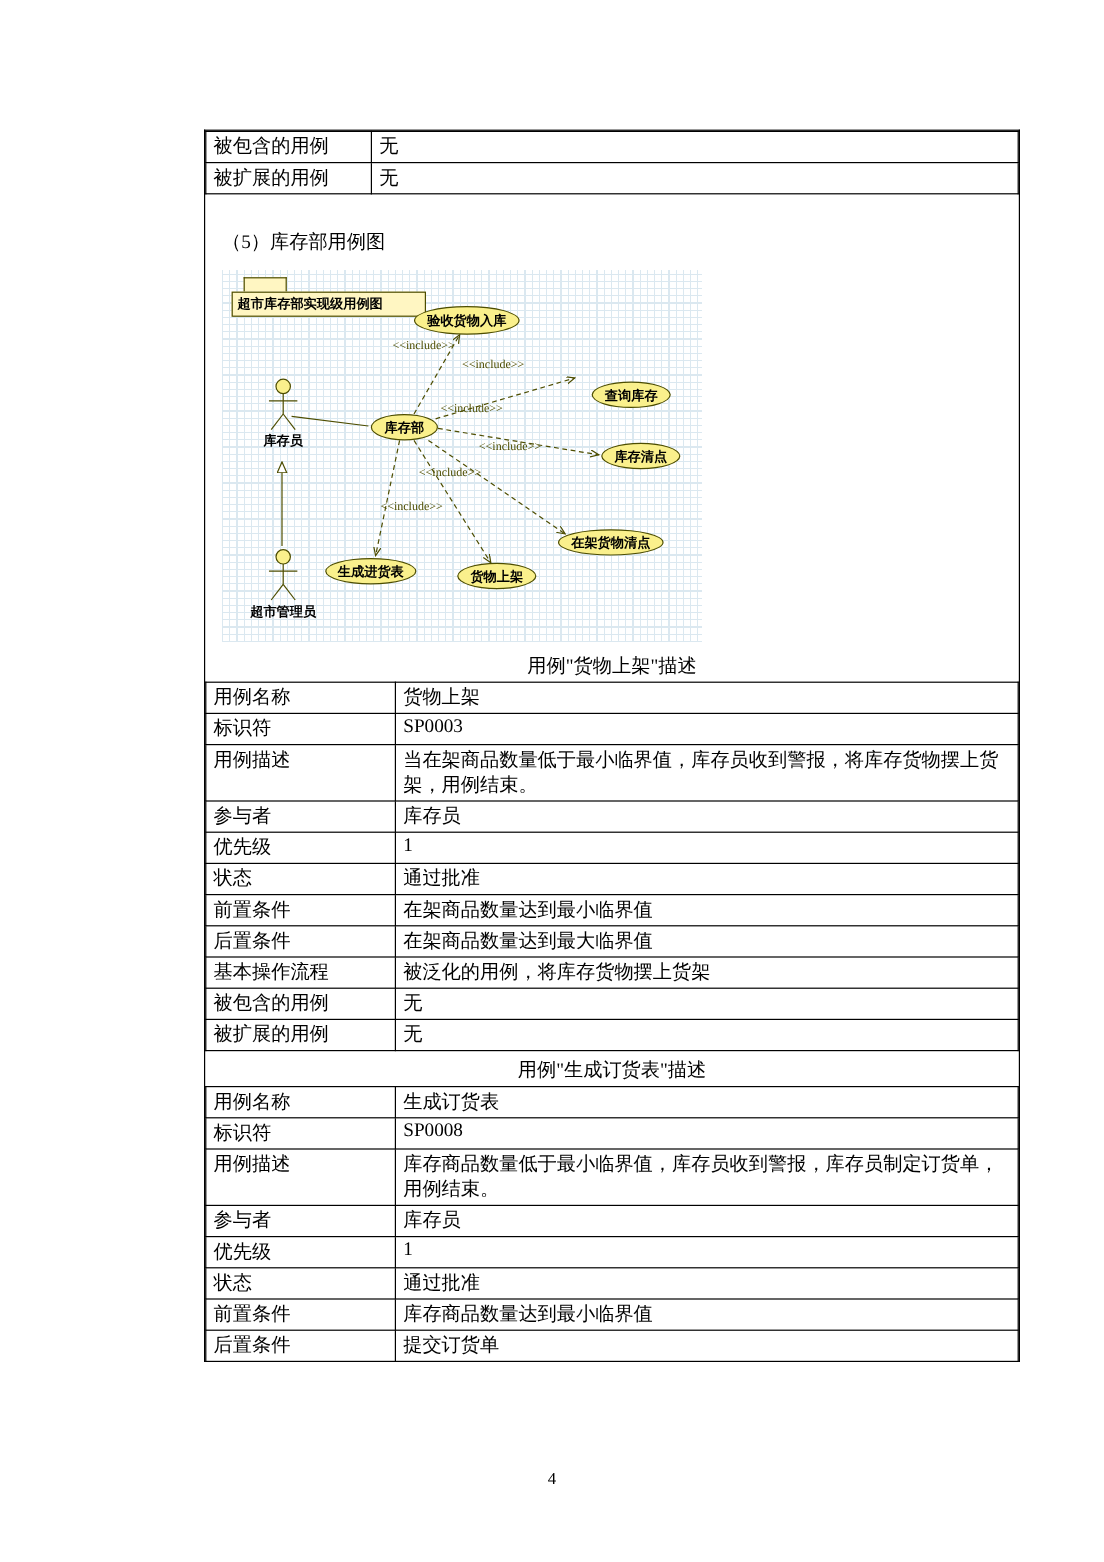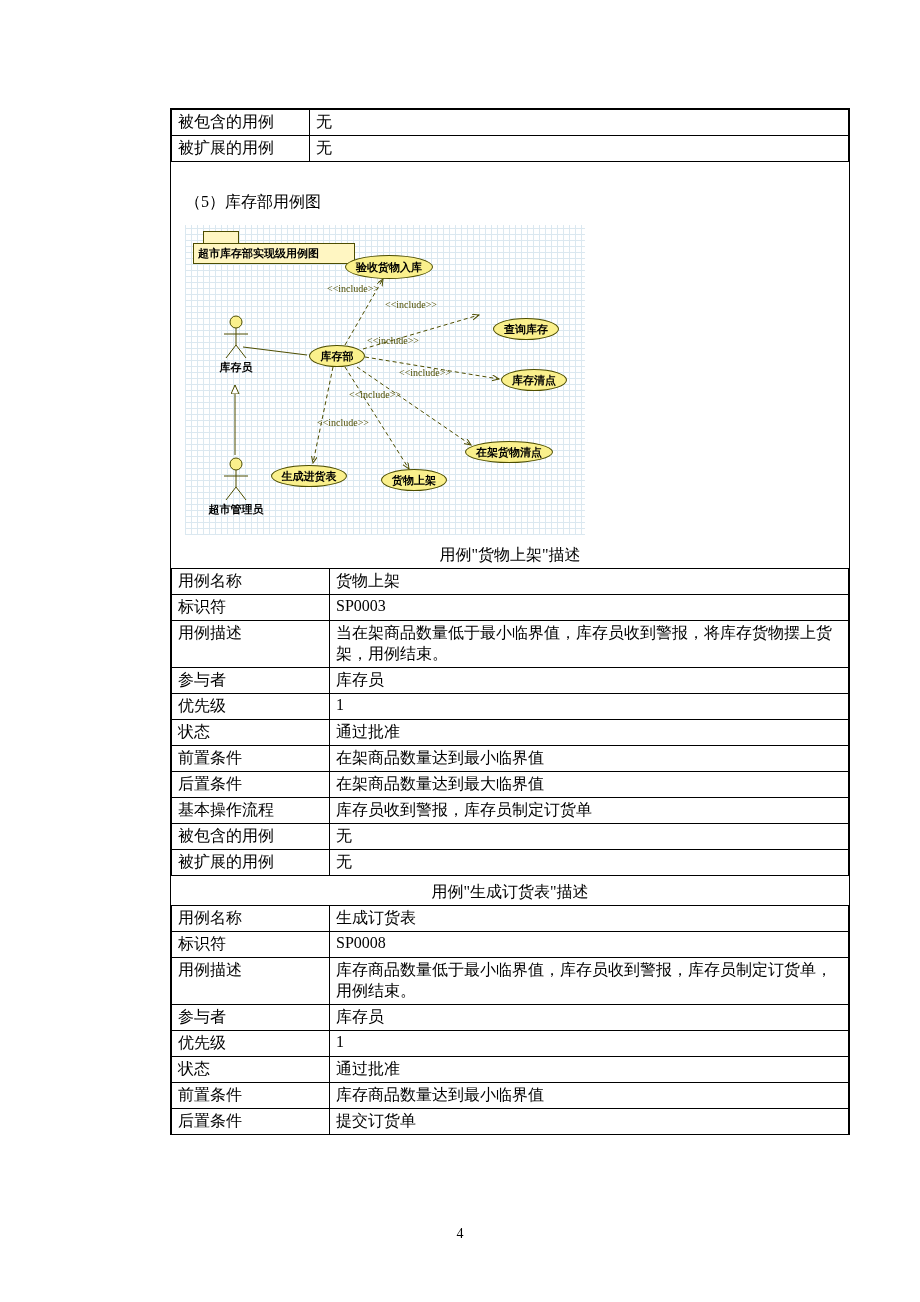--- a/index.html
+++ b/index.html
@@ -237,21 +237,21 @@
     <tr>
           <td class="label">前置条件</td>
           <td>在架商品数量达到最小临界值</td>
         </tr>
     <tr>
           <td class="label">后置条件</td>
           <td>在架商品数量达到最大临界值</td>
         </tr>
     <tr>
           <td class="label">基本操作流程</td>
-          <td>库存员收到警报，库存员制定订货单</td>
+          <td>被泛化的用例，将库存货物摆上货架</td>
         </tr>
     <tr>
           <td class="label">被包含的用例</td>
           <td>无</td>
         </tr>
     <tr>
           <td class="label">被扩展的用例</td>
           <td>无</td>
         </tr>
   </tbody>

